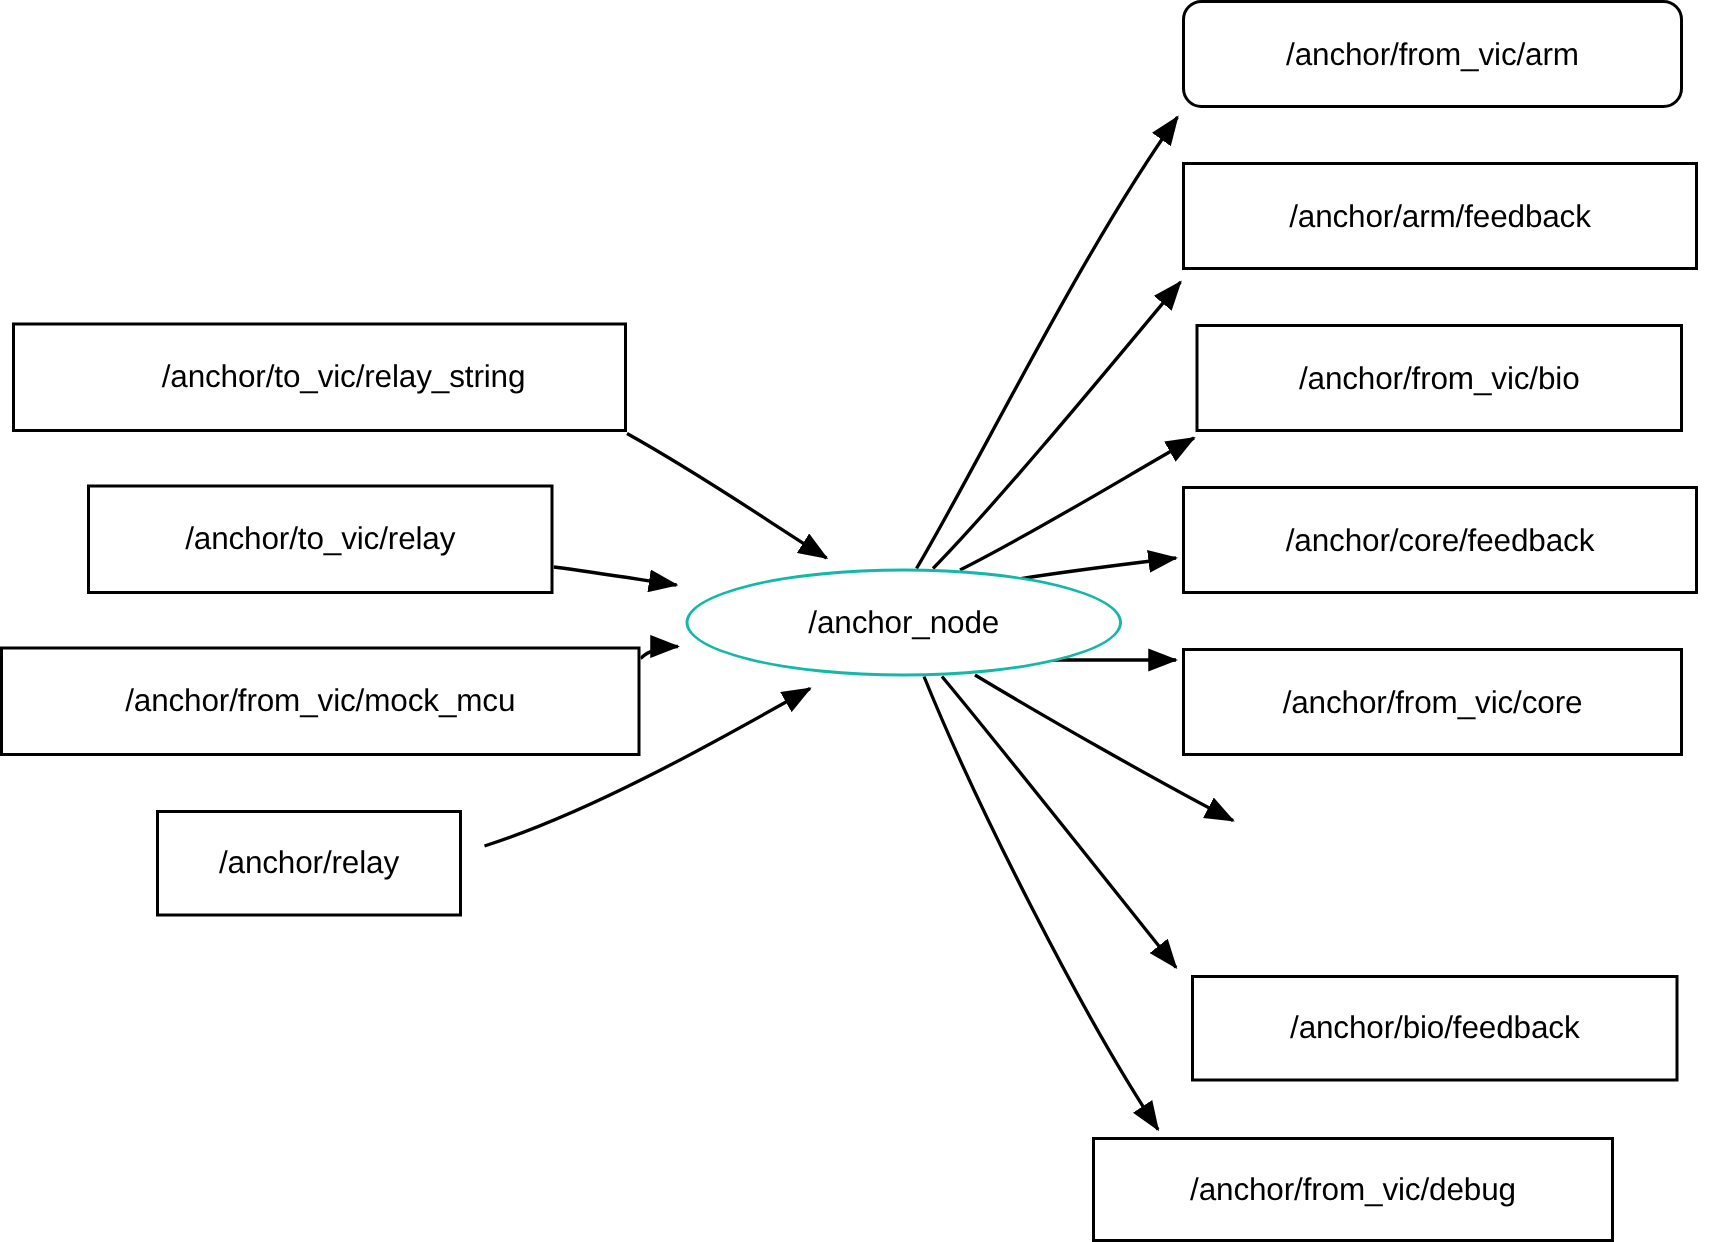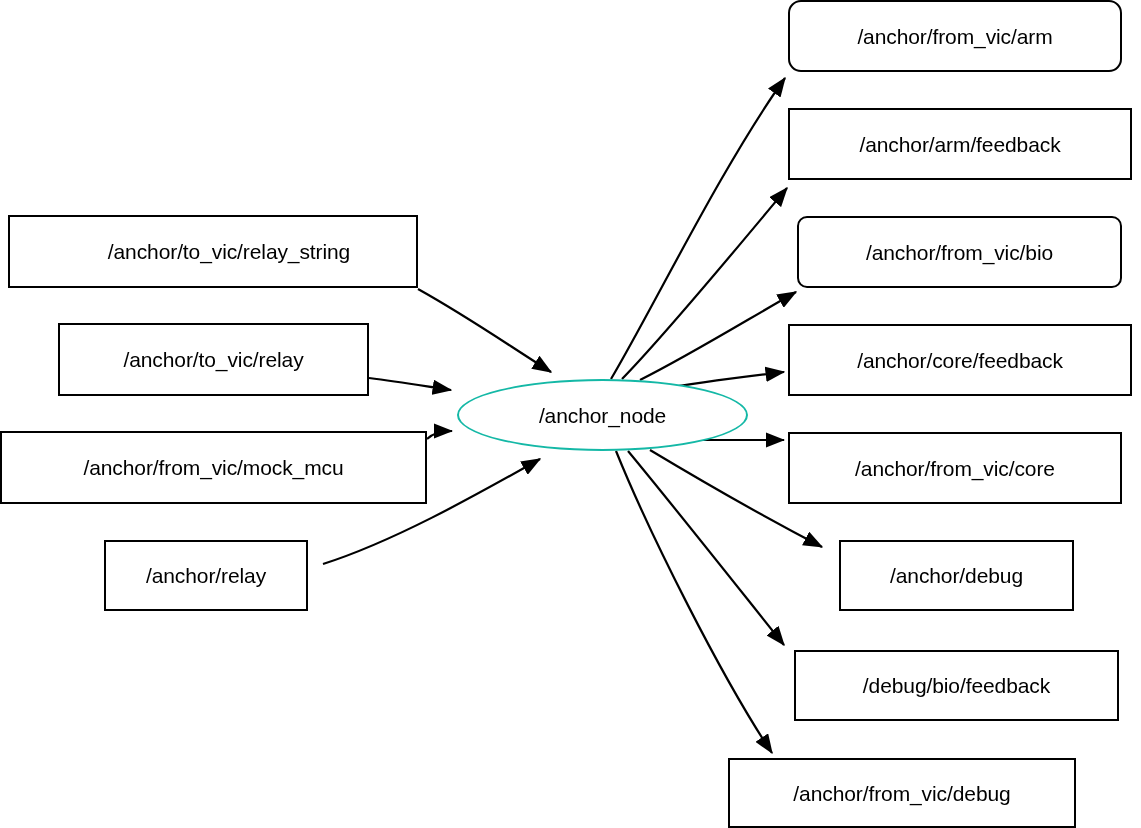--- a/index.html
+++ b/index.html
@@ -99,32 +99,29 @@
   <div class="node-ellipse" style="left: 457px; top: 379px; width: 291px; height: 72px;">
     <span class="node-label">/anchor_node</span>
   </div>
 
   <div class="node-box" style="left: 788px; top: 0px; width: 334px; height: 72px; border-radius: 13px;">
     <span class="node-label">/anchor/from_vic/arm</span>
   </div>
   <div class="node-box" style="left: 788px; top: 108px; width: 344px; height: 72px;">
     <span class="node-label">/anchor/arm/feedback</span>
   </div>
-  <div class="node-box" style="left: 797px; top: 216px; width: 325px; height: 72px; border-radius: 10px;">
+  <div class="node-box" style="left: 797px; top: 216px; width: 325px; height: 72px;">
     <span class="node-label">/anchor/from_vic/bio</span>
   </div>
   <div class="node-box" style="left: 788px; top: 324px; width: 344px; height: 72px;">
     <span class="node-label">/anchor/core/feedback</span>
   </div>
   <div class="node-box" style="left: 788px; top: 432px; width: 334px; height: 72px;">
     <span class="node-label">/anchor/from_vic/core</span>
   </div>
-  <div class="node-box" style="left: 839px; top: 540px; width: 235px; height: 71px;">
-    <span class="node-label">/anchor/debug</span>
-  </div>
   <div class="node-box" style="left: 794px; top: 650px; width: 325px; height: 71px;">
-    <span class="node-label">/debug/bio/feedback</span>
+    <span class="node-label">/anchor/bio/feedback</span>
   </div>
   <div class="node-box" style="left: 728px; top: 758px; width: 348px; height: 70px;">
     <span class="node-label">/anchor/from_vic/debug</span>
   </div>
 
 </div>
 
 </body></html>

